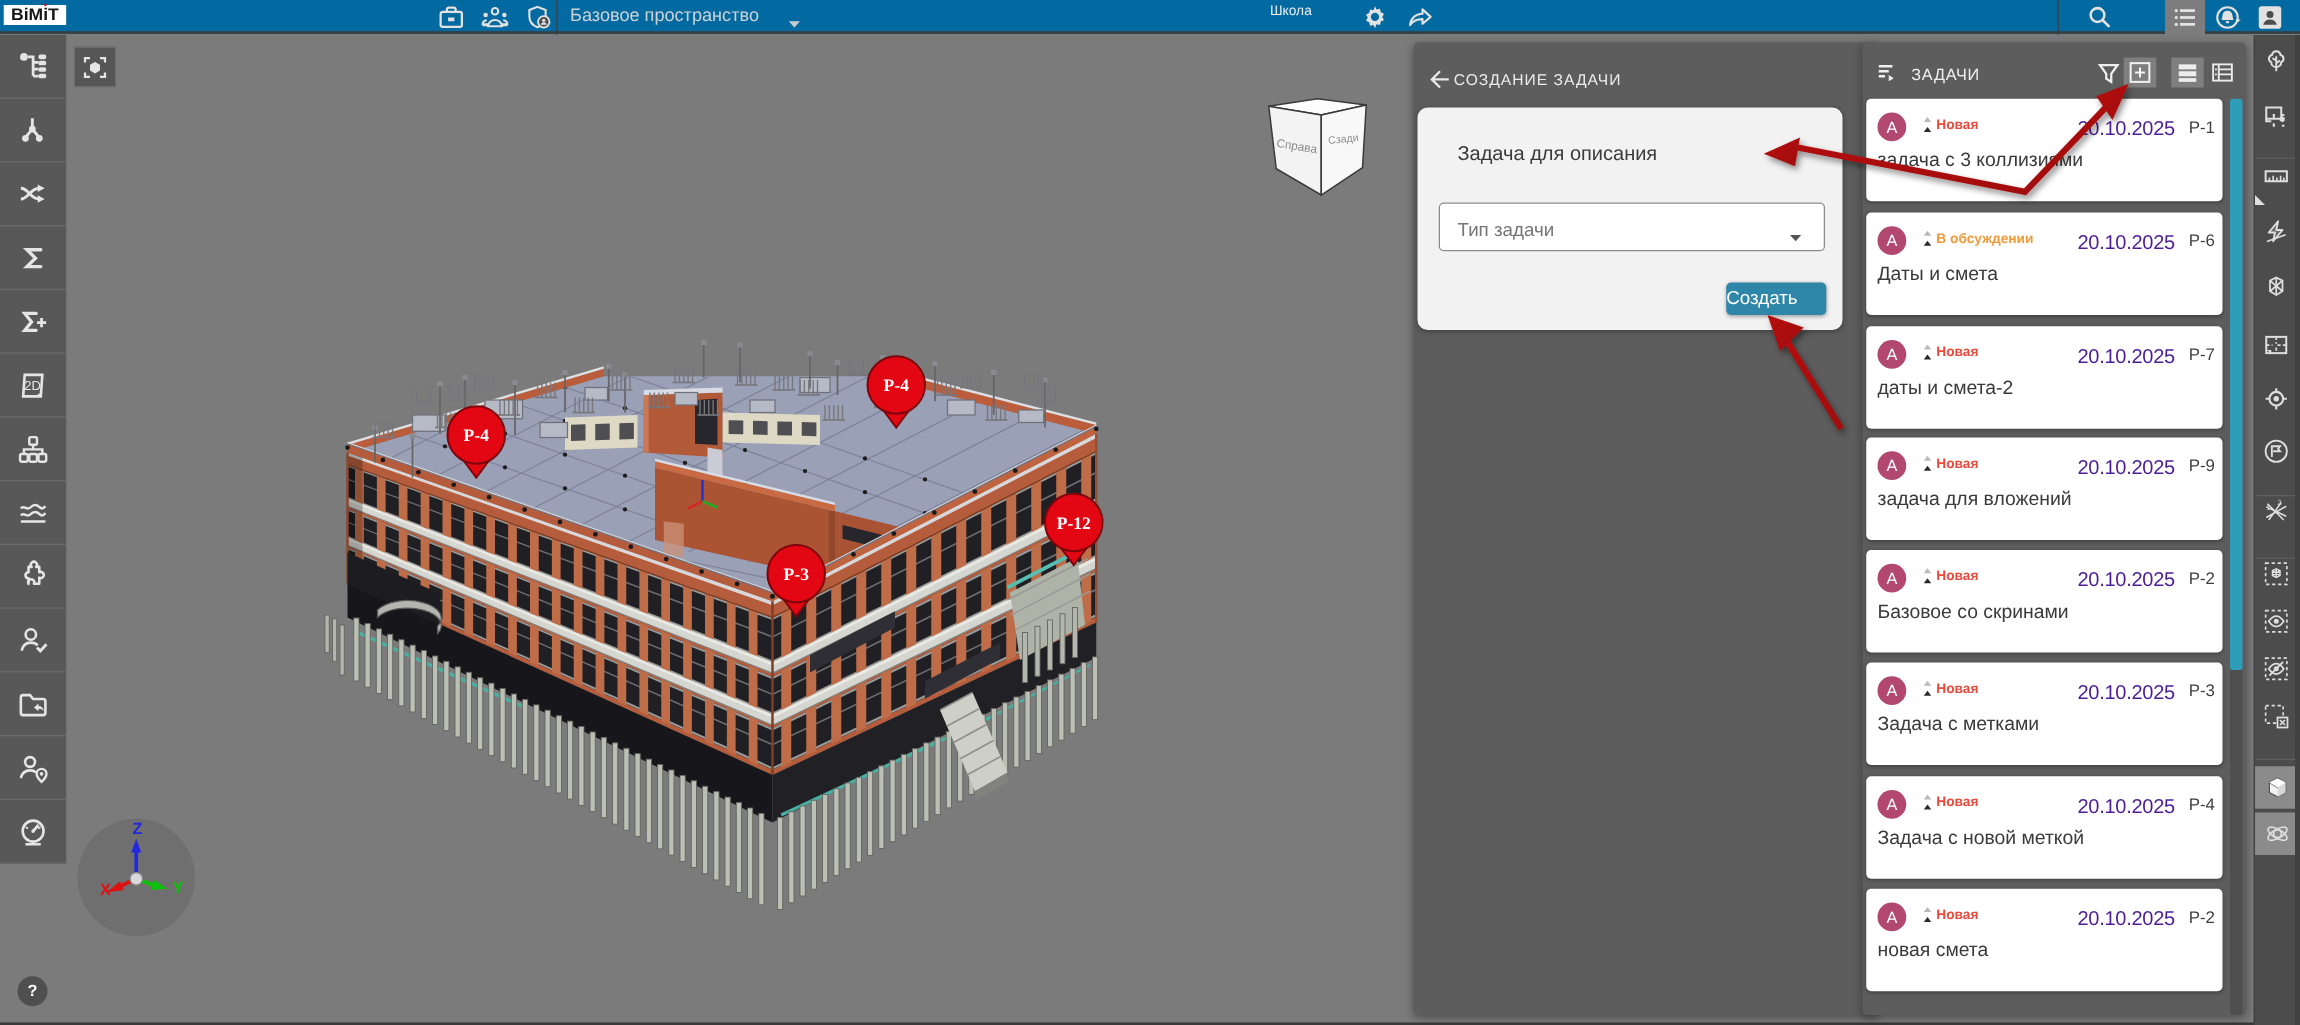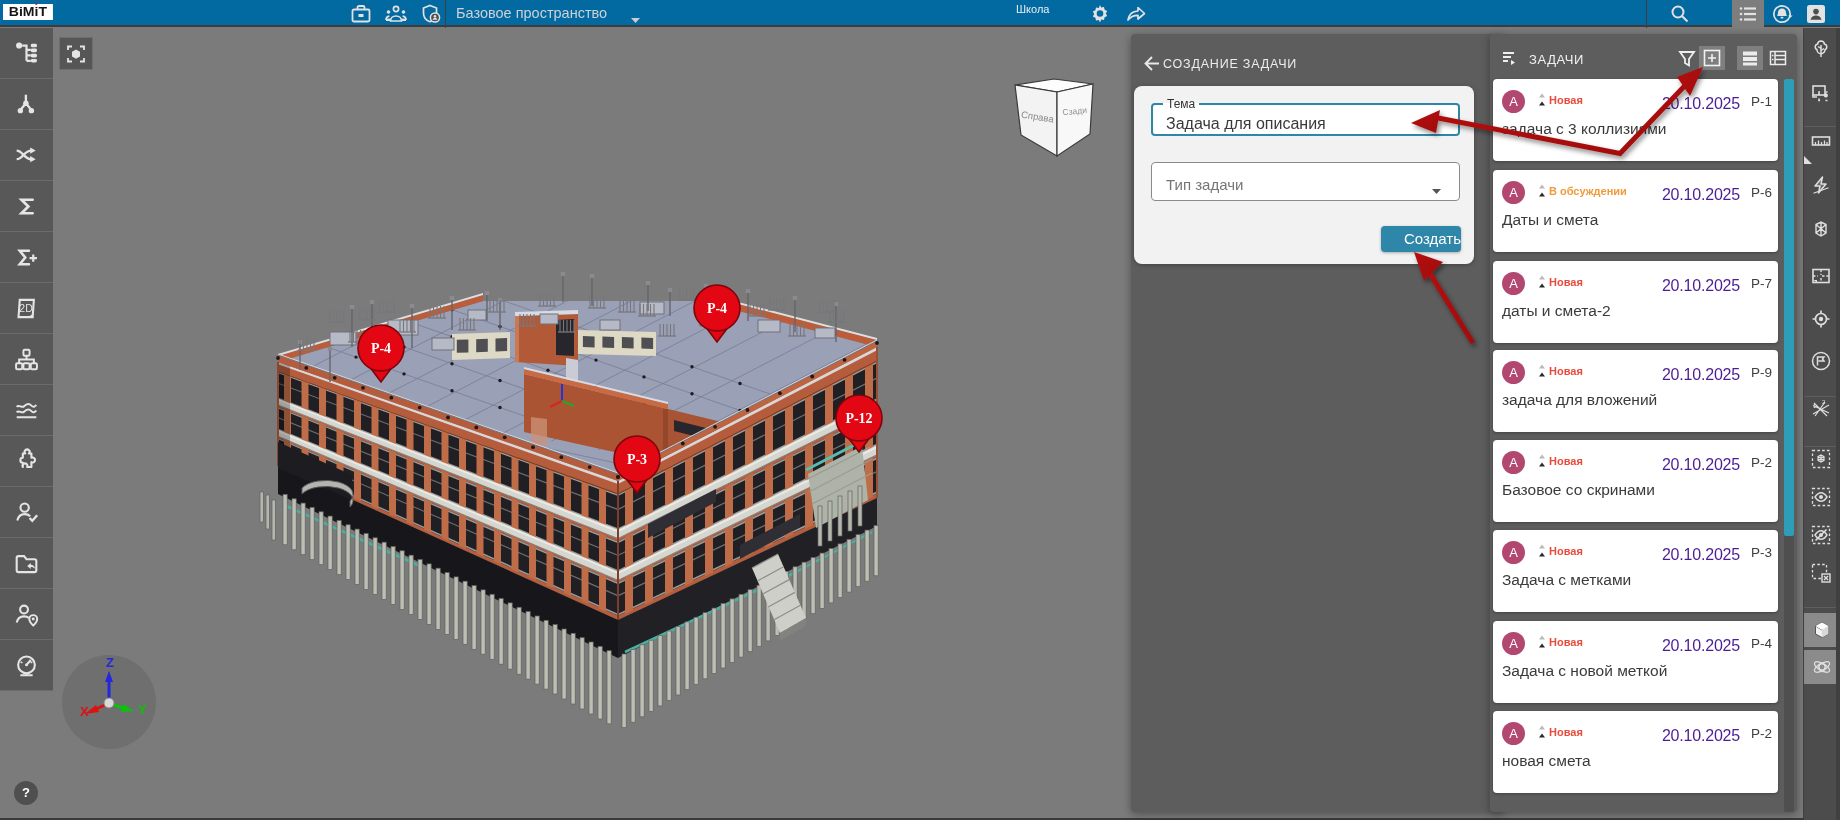--- a/index.html
+++ b/index.html
@@ -1096,30 +1096,27 @@
 <text x="80" y="63" font-size="13" font-weight="bold" fill="#0bc10b" font-family="Liberation Sans">Y</text>
 <circle cx="51" cy="52" r="5" fill="#d9d9d9" stroke="#8a8a8a"></circle>
 </svg>
 <div class="abs" style="left:14px;top:781px;width:24px;height:24px;border-radius:50%;background:#4f4f4f;color:#fff;font-size:13px;font-weight:bold;text-align:center;line-height:24px;z-index:5">?</div>
 <div id="createp" class="panel">
     <div class="abs" style="left:10px;top:19px"><svg width="21" height="21" viewBox="0 0 21 21" style="">
         <path d="M11 4 L4.5 10.5 L11 17 M4.5 10.5 H18" stroke="#e8e8e8" stroke-width="1.9" fill="none"></path>
       </svg></div>
     <div class="abs" style="left:32px;top:23px;font-size:12.5px;color:#ececec;letter-spacing:.8px">СОЗДАНИЕ ЗАДАЧИ</div>
     <div class="abs" style="left:3px;top:52px;width:340px;height:178px;background:#f2f2f2;border-radius:8px;box-shadow:0 1px 4px rgba(0,0,0,.3)">
-      <fieldset style="position:absolute;left:17px;top:11px;width:309px;height:39px;border:2px solid #2e87a8;border-radius:4px;background:#fff">
-        <legend style="margin-left:10px;padding:0 4px;font-size:12px;color:#333">Тема</legend>
-      </fieldset>
       <div class="abs" style="left:32px;top:29px;font-size:16px;color:#3a3a3a">Задача для описания</div>
       <fieldset style="position:absolute;left:17px;top:76px;width:309px;height:39px;border:1px solid #8a8a8a;border-radius:4px;background:#fff"></fieldset>
       <div class="abs" style="left:32px;top:90px;font-size:15px;color:#757575">Тип задачи</div>
       <div class="abs" style="left:297px;top:95px"><svg width="11" height="7" viewBox="0 0 11 7" style="">
           <path d="M1 1 L5.5 6 L10 1 Z" fill="#555"></path>
         </svg></div>
-      <div class="abs" style="left:247px;top:140px;width:80px;height:26px;background:#2e87a8;border-radius:4px;color:#fff;font-size:15px;text-align:right;line-height:26px;box-shadow:0 1px 3px rgba(0,0,0,.3)">Создать</div>
+      <div class="abs" style="left:247px;top:140px;width:80px;height:26px;background:#2e87a8;border-radius:4px;color:#fff;font-size:15px;text-align:left;line-height:26px;box-shadow:0 1px 3px rgba(0,0,0,.3)">Создать</div>
     </div>
   </div>
 <div id="tasksp" class="panel">
     <div class="abs" style="left:10px;top:14px"><svg width="18" height="19" viewBox="0 0 18 19" style="">
         <path d="M3 5 H14 M3 9 H11 M3 13 H8" stroke="#efefef" stroke-width="1.9"></path>
         <path d="M11 12 l4 2.5-4 2.5Z" fill="#efefef"></path>
       </svg></div>
     <div class="abs" style="left:39px;top:18px;font-size:13px;color:#f1f1f1;letter-spacing:.6px">ЗАДАЧИ</div>
     <div class="abs" style="left:186px;top:14px"><svg width="22" height="22" viewBox="0 0 22 22" style="">
         <path d="M4 4 H18 L13 11 V17.5 L9 15 V11 Z" fill="none" stroke="#efefef" stroke-width="1.8"></path>

